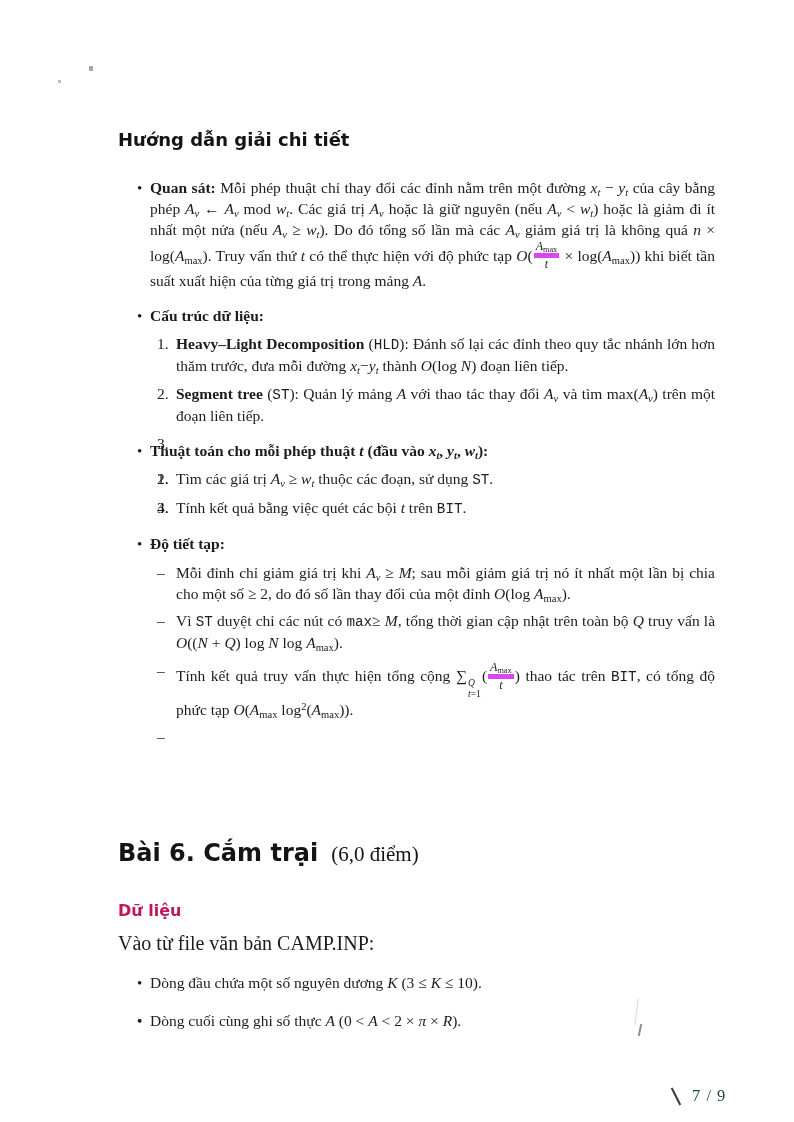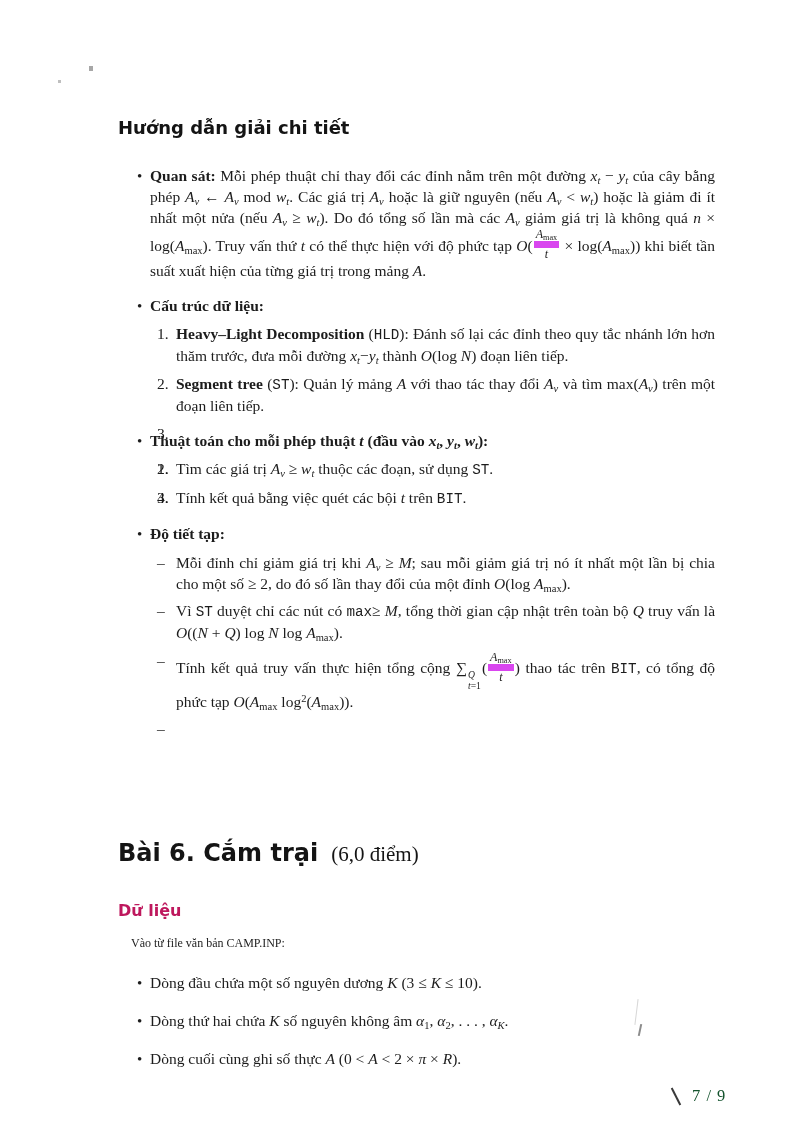--- a/index.html
+++ b/index.html
@@ -10,39 +10,39 @@
     font-family:"Liberation Serif","DejaVu Serif",serif;
     color:#1c1c1c;
     overflow:hidden;
   }
   .content { position:absolute; left:118px; top:116px; width:597px; }
   .content2 { position:absolute; left:118px; top:836px; width:597px; }
 
   h1.sec {
     font-family:"DejaVu Sans","Liberation Sans",sans-serif;
     font-weight:bold; font-size:18px; line-height:24px;
-    margin:0 0 26px 0; color:#141414;
+    margin:12px 0 26px 0; color:#141414;
   }
   h2.prob {
     margin:0 0 30px 0; line-height:34px; color:#141414;
   }
   .prob-title {
     font-family:"DejaVu Sans","Liberation Sans",sans-serif;
     font-weight:bold; font-size:24px;margin-top:24px;
   }
   .prob-points {
     font-family:"Liberation Serif","DejaVu Serif",serif;
     font-weight:normal; font-size:21px; margin-left:7px;
   }
   h3.sub {
     font-family:"DejaVu Sans","Liberation Sans",sans-serif;
     font-weight:bold; font-size:16px; line-height:20px;
     margin:0 0 12px 0; color:#be185d;
   }
-  p.intro { font-size:12px; line-height:20px; margin:0 0 6px 13px; }
+  p.intro { font-size:20px; line-height:20px; margin:0 0 6px 0; }
 
   ul.blist { margin:0; padding:0; list-style:none; }
   ul.blist > li {
     position:relative; padding-left:32px; margin-bottom:14px;
     font-size:15.5px; line-height:20.8px; text-align:justify;
   }
   ul.blist > li > .bmk {
     position:absolute; left:19px; top:0; font-size:15px;
   }
   ul.camp { margin-top:20px; }
@@ -59,21 +59,21 @@
 
   b { font-weight:bold; }
   .m { font-style:italic; }
   .tt { font-family:"Liberation Mono","DejaVu Sans Mono",monospace; font-size:0.92em; }
   sub { font-size:0.68em; vertical-align:-0.25em; line-height:0; }
   sup { font-size:0.68em; vertical-align:0.45em; line-height:0; }
   .frac {
     display:inline-block; vertical-align:-0.62em; text-align:center;
     line-height:1.05; font-size:0.78em; margin:0 1px;
   }
-  .frac .fn { display:block; border-bottom:7px solid #d946ef; padding:0 2px 0px; }
+  .frac .fn { display:block; border-bottom:5px solid #d946ef; padding:0 2px 0px; }
   .frac .fd { display:block; padding-top:0px; }
   .ss {
     display:inline-flex; flex-direction:column; vertical-align:-0.55em;
     font-size:0.62em; line-height:1.15; text-align:left; margin:0 1px 0 1px;
   }
   .pagenum {
     position:absolute; left:692px; top:1086px;
     font-size:16.5px; letter-spacing:1px; color:#14532d;
   }
   .speck { position:absolute; background:#8a8a8a; }
@@ -177,21 +177,20 @@
   </h2>
   <h3 class="sub">Dữ liệu</h3>
   <p class="intro">Vào từ file văn bản CAMP.INP:</p>
   <ul class="blist camp">
     <li>
       <span class="bmk">•</span>
       <span>Dòng đầu chứa một số nguyên dương <span class="m">K</span> (3 ≤ <span class="m">K</span> ≤ 10).</span>
     </li>
     <li>
       <span class="bmk">•</span>
-      <span>Dòng thứ hai chứa <span class="m">K</span> số nguyên không âm <span class="m">α</span><sub>1</sub>, <span class="m">α</span><sub>2</sub>, . . . , <span class="m">α<sub>K</sub></span>.</span>
     </li>
     <li>
       <span class="bmk">•</span>
       <span>Dòng cuối cùng ghi số thực <span class="m">A</span> (0 &lt; <span class="m">A</span> &lt; 2 × <span class="m">π</span> × <span class="m">R</span>).</span>
     </li>
   </ul>
 </div>
 
 <div class="pagenum">7 / 9</div>
 

